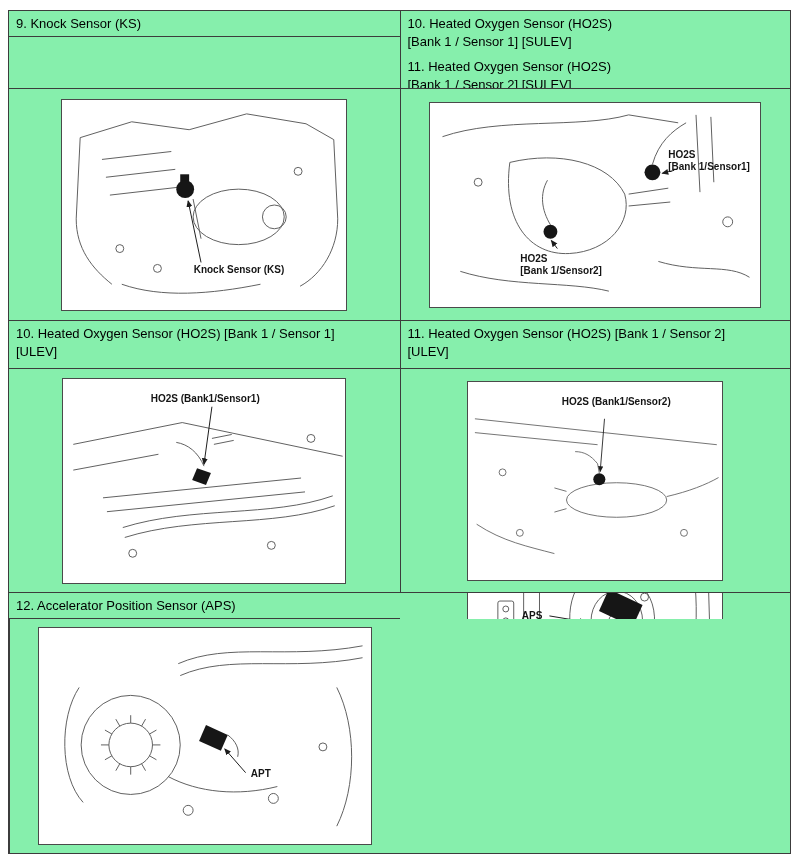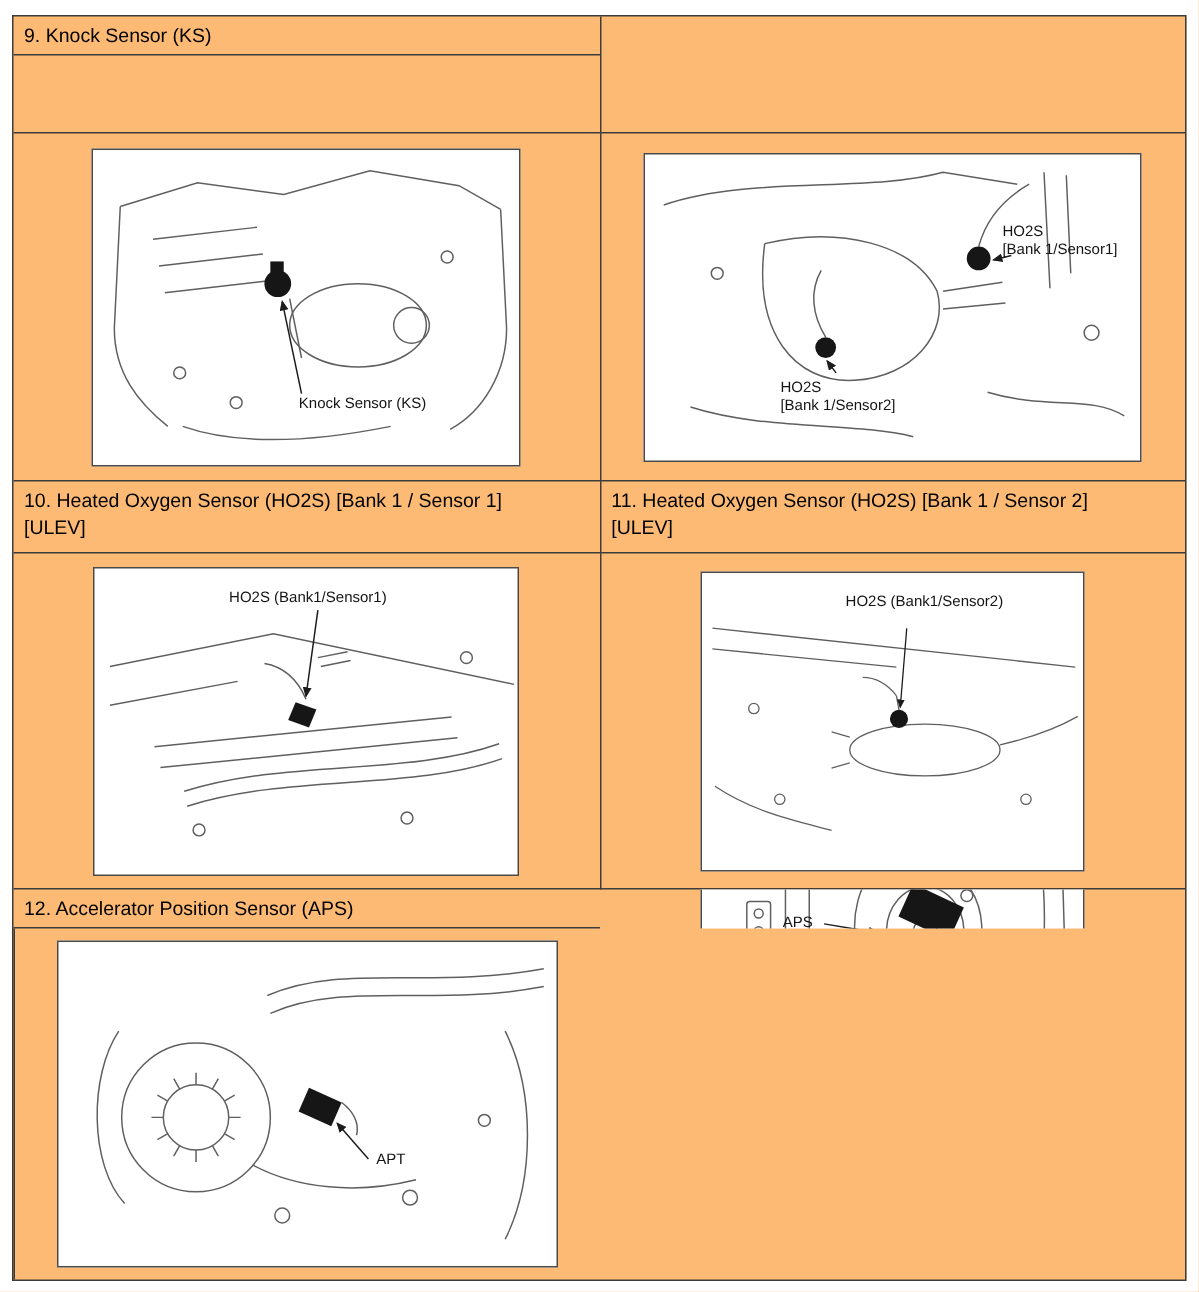--- a/index.html
+++ b/index.html
@@ -14,21 +14,21 @@
     font-family:"Liberation Sans",sans-serif;
     color:#000;
   }
   .table{
     margin:10px 8px 0 8px;
     width:783px;
     border:1px solid var(--line);
     display:grid;
     grid-template-columns:1fr 1fr;
     grid-template-rows:78px 232px 48px 224px 26px 234px;
-    background:#fdba74;
+    background:#86efac;
   }
   .bl{border-left:1px solid var(--line);}
   .bb{border-bottom:1px solid var(--line);}
   .hcell{
     font-size:13px;
     line-height:1.38;
     padding:4px 7px 2px 7px;
     overflow:hidden;
   }
   .hcell p{margin:0 0 7px 0;}
@@ -55,34 +55,39 @@
   .f3{width:284px;height:206px;}
   .f4{width:256px;height:200px;}
   .f5{width:256px;height:226px;}
   .f6{width:334px;height:218px;}
   .callout{
     position:absolute;
     font-size:10px;
     line-height:1.25;
     color:#141414;
     white-space:pre-line;
+    font-weight:bold;
   }
   .art{stroke:var(--art);fill:none;stroke-width:1;}
   .dark{fill:#161616;stroke:none;}
   .lead{stroke:#1c1c1c;fill:none;stroke-width:1;}
 </style>
 </head>
 <body>
 
 <div class="table">
 
   <div class="hcell9 bb">
     <div class="h9text">9. Knock Sensor (KS)</div>
   </div>
   <div class="hcell bl bb">
+    <p class="pre">10. Heated Oxygen Sensor (HO2S)
+[Bank 1 / Sensor 1] [SULEV]</p>
+    <p class="pre">11. Heated Oxygen Sensor (HO2S)
+[Bank 1 / Sensor 2] [SULEV]</p>
   </div>
 
   <div class="fcell bb">
     <div class="fig f1">
       <svg viewBox="0 0 286 212">
         <defs>
             <marker id="a1" markerWidth="8" markerHeight="8" refX="6" refY="3" orient="auto">
               <path d="M0,0 L7,3 L0,6 z" fill="#1c1c1c"></path>
             </marker>
           </defs>

